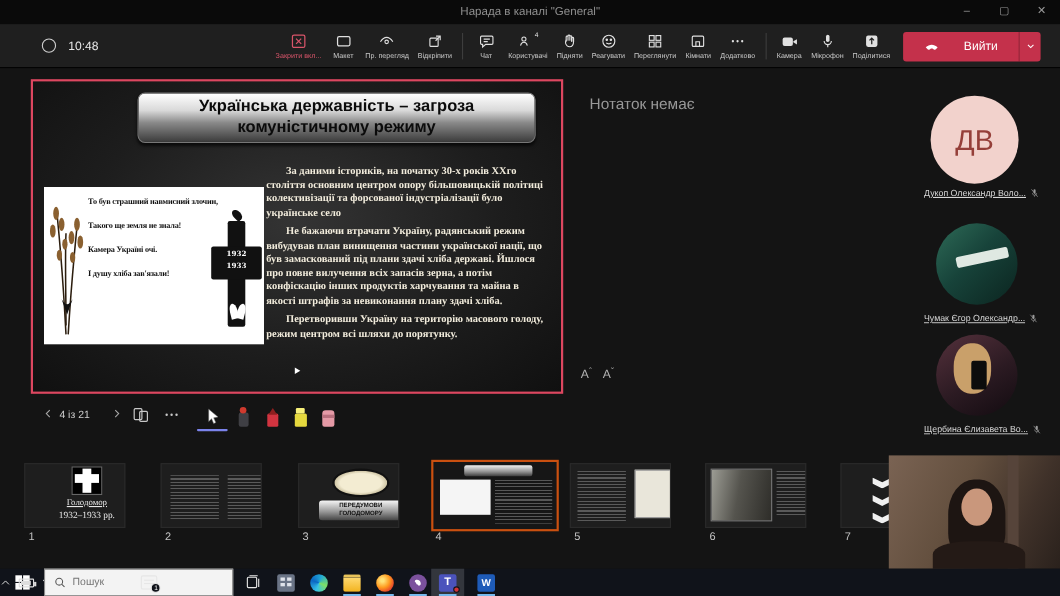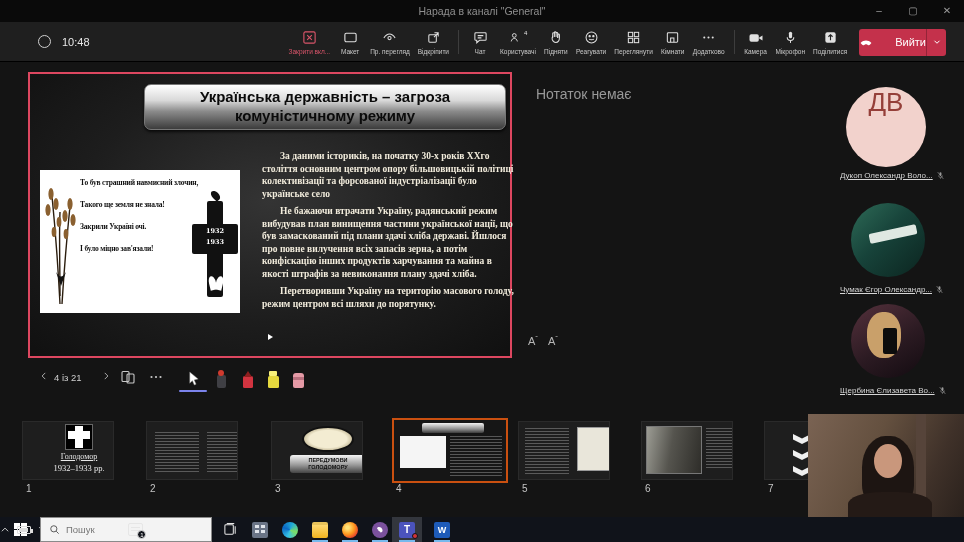--- a/index.html
+++ b/index.html
@@ -20,62 +20,62 @@
   #tb-group { right:18px; top:2px; height:36px; display:flex; align-items:center; }
   .tbb { display:flex; flex-direction:column; align-items:center; justify-content:center; gap:2px;
          height:36px; padding:0 4px; min-width:32px; cursor:pointer; }
   .tbi { width:17px; height:17px; display:flex; align-items:center; justify-content:center; color:#e0e0e0; }
   .tbl { font-size:6.5px; color:#c8c8c8; white-space:nowrap; }
   .tbb.red .tbi, .tbb.red .tbl { color:#d9556a; }
   .tb-div { width:1px; height:24px; background:#3d3d3d; margin:0 5px; }
   .badge4 { font-size:6px; color:#e0e0e0; position:relative; top:-5px; left:1px; }
   #leave-pill { display:flex; align-items:center; height:27px; margin-left:8px;
     background:#c4314b; border-radius:3px; overflow:hidden; cursor:pointer; }
-  #leave-main { display:flex; align-items:center; gap:22px; padding:0 0; color:#fff; font-size:11px; }
+  #leave-main { display:flex; align-items:center; gap:22px; padding:0 19px; color:#fff; font-size:11px; }
   #leave-caret { width:20px; height:27px; display:flex; align-items:center; justify-content:center;
     border-left:1px solid rgba(0,0,0,.25); color:#fff; }
 
   
   #slide { left:28px; top:72px; width:484px; height:286px; border:2px solid #dd4760;
     background:radial-gradient(ellipse at 50% 45%, #343434 0%, #1d1d1d 55%, #101010 100%); }
   #banner { left:95px; top:10px; width:362px; padding:3px 6px; border:1px solid #777; border-radius:7px;
     background:linear-gradient(#ffffff 0%, #d9d9d9 35%, #8a8a8a 60%, #3c3c3c 100%);
-    box-shadow:0 2px 3px rgba(0,0,0,.7); text-align:center;margin-left:19px; }
+    box-shadow:0 2px 3px rgba(0,0,0,.7); text-align:center; }
   #banner-text { font-size:15px; font-weight:bold; color:#0b0b0b; line-height:1.25;
     font-family:"Liberation Sans", sans-serif; }
   #poem-box { left:10px; top:96px; width:200px; height:143px; background:#fff; }
   #wheat { left:2px; top:6px; }
   #poem { left:40px; top:8px; width:138px; }
   .poem-line { font-family:"Liberation Serif", serif; font-weight:bold; font-size:7.5px; color:#111;
     margin-bottom:13px; white-space:nowrap; letter-spacing:-0.2px; }
   #memorial { left:148px; top:20px; width:52px; height:118px; }
   #flame { left:24px; top:0; width:7px; height:11px; background:#111;
     border-radius:50% 50% 50% 0; transform:rotate(-45deg); }
   #candle-v { left:19px; top:11px; width:16px; height:96px; background:#111; border-radius:2px; }
   #candle-h { left:4px; top:34px; width:46px; height:30px; background:#111; border-radius:2px; }
   .yr { left:10px; width:34px; text-align:center; color:#fff; font-size:6.5px; font-weight:bold;
     font-family:"DejaVu Serif", serif; }
   #hand-l,#hand-r { width:7px; height:14px; background:#fff; border-radius:50% 50% 0 0; top:86px; }
   #hand-l { left:21px; transform:rotate(-14deg); }
   #hand-r { left:28px; transform:rotate(14deg); }
-  #slide-text { left:232px; top:76px; width:258px; }
+  #slide-text { left:212px; top:76px; width:258px; }
   .para { font-family:"Liberation Serif", serif; font-weight:bold; font-size:9.5px; color:#f2ecdc;
     line-height:1.32; text-indent:18px; margin-bottom:5px; }
   #slide-cursor { left:238px; top:260px; width:0; height:0;
     border-left:5px solid #fff; border-top:3px solid transparent; border-bottom:3px solid transparent; }
 
   
   #notes-empty { left:536px; top:86px; font-size:14px; color:#989898; }
   .fontbtn { top:335px; font-size:11px; color:#b5b5b5; cursor:pointer; }
   .fontbtn .caret { font-size:8px; position:relative; top:-4px; }
 
   
   .pav { border-radius:50%; overflow:hidden; }
   #pav1 { left:846px; top:87px; width:80px; height:80px; background:#f2d2cc;
-    display:flex; align-items:flex-start; justify-content:center; }
+    display:flex; align-items:center; justify-content:center; }
   #pav1-init { font-size:26px; color:#953f39; }
   #pav2 { left:851px; top:203px; width:74px; height:74px;
     background:linear-gradient(135deg,#2e6b57 0%, #17433a 45%, #0b241f 100%); }
   .pav2-deco { left:18px; top:26px; width:48px; height:10px; background:#dfe8e2; transform:rotate(-12deg); border-radius:2px; }
   #pav3 { left:851px; top:304px; width:74px; height:74px;
     background:linear-gradient(150deg,#55313c 0%, #2b1a22 55%, #120b10 100%); }
   .pav3-hair { left:16px; top:8px; width:34px; height:46px; background:#c9a06a; border-radius:45%; }
   .pav3-phone { left:32px; top:24px; width:14px; height:26px; background:#0c0c0c; border-radius:2px; }
   .pname-row { width:108px; display:flex; align-items:center; gap:3px; }
   .pname { font-size:8px; color:#d6d6d6; white-space:nowrap; overflow:hidden;text-decoration:underline; }
@@ -355,22 +355,22 @@
             <ellipse cx="31" cy="44" rx="2.6" ry="6"></ellipse>
           <ellipse cx="17" cy="46" rx="2.4" ry="5"></ellipse>
             <ellipse cx="12" cy="56" rx="2.4" ry="5"></ellipse>
             <ellipse cx="24" cy="58" rx="2.4" ry="5"></ellipse>
         </g>
         <path d="M14 96c4 6 6 6 10 0l-5 14z" fill="#111"></path>
       </svg>
       <div id="poem" class="abs">
         <div class="poem-line">То був страшний навмисний злочин,</div>
         <div class="poem-line">Такого ще земля не знала!</div>
-        <div class="poem-line">Закрили Україні очі.</div>
-        <div class="poem-line">І було міцно зав'язали!</div>
+        <div class="poem-line">Камера Україні очі.</div>
+        <div class="poem-line">І душу хліба зав'язали!</div>
       </div>
       <div id="memorial" class="abs">
         <div id="flame" class="abs"></div>
         <div id="candle-v" class="abs"></div>
         <div id="candle-h" class="abs"></div>
         <div class="yr abs" style="top:37px;">1932</div>
         <div class="yr abs" style="top:48px;">1933</div>
         <div id="hand-l" class="abs"></div>
         <div id="hand-r" class="abs"></div>
       </div>

